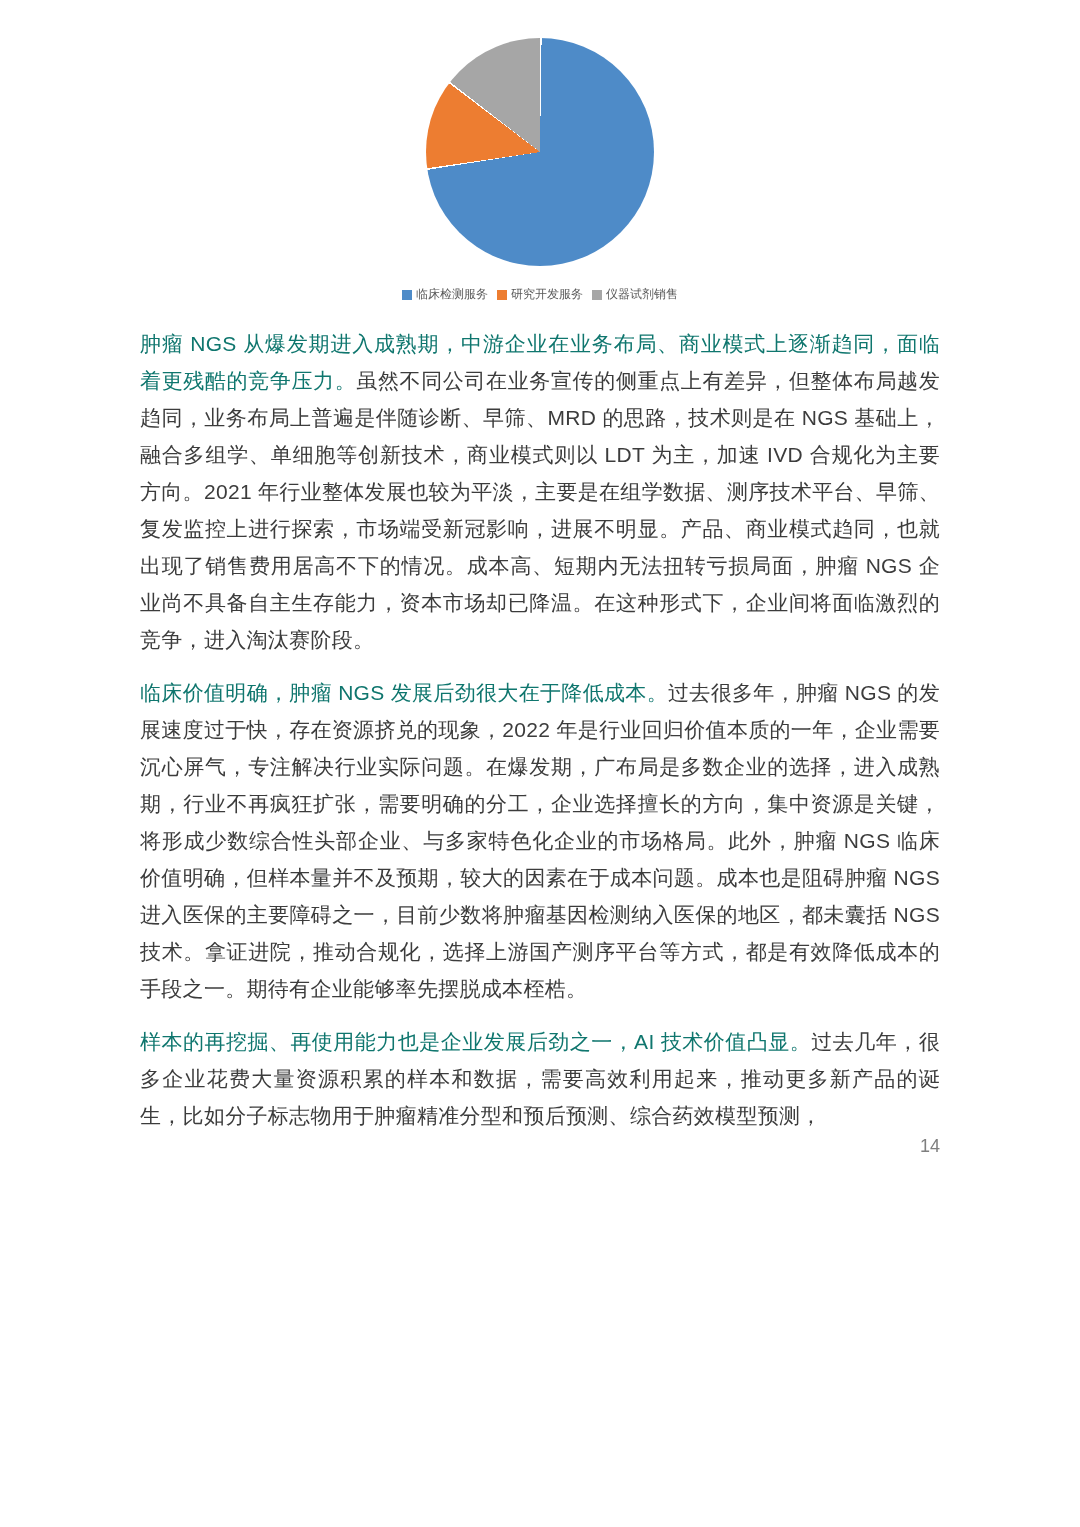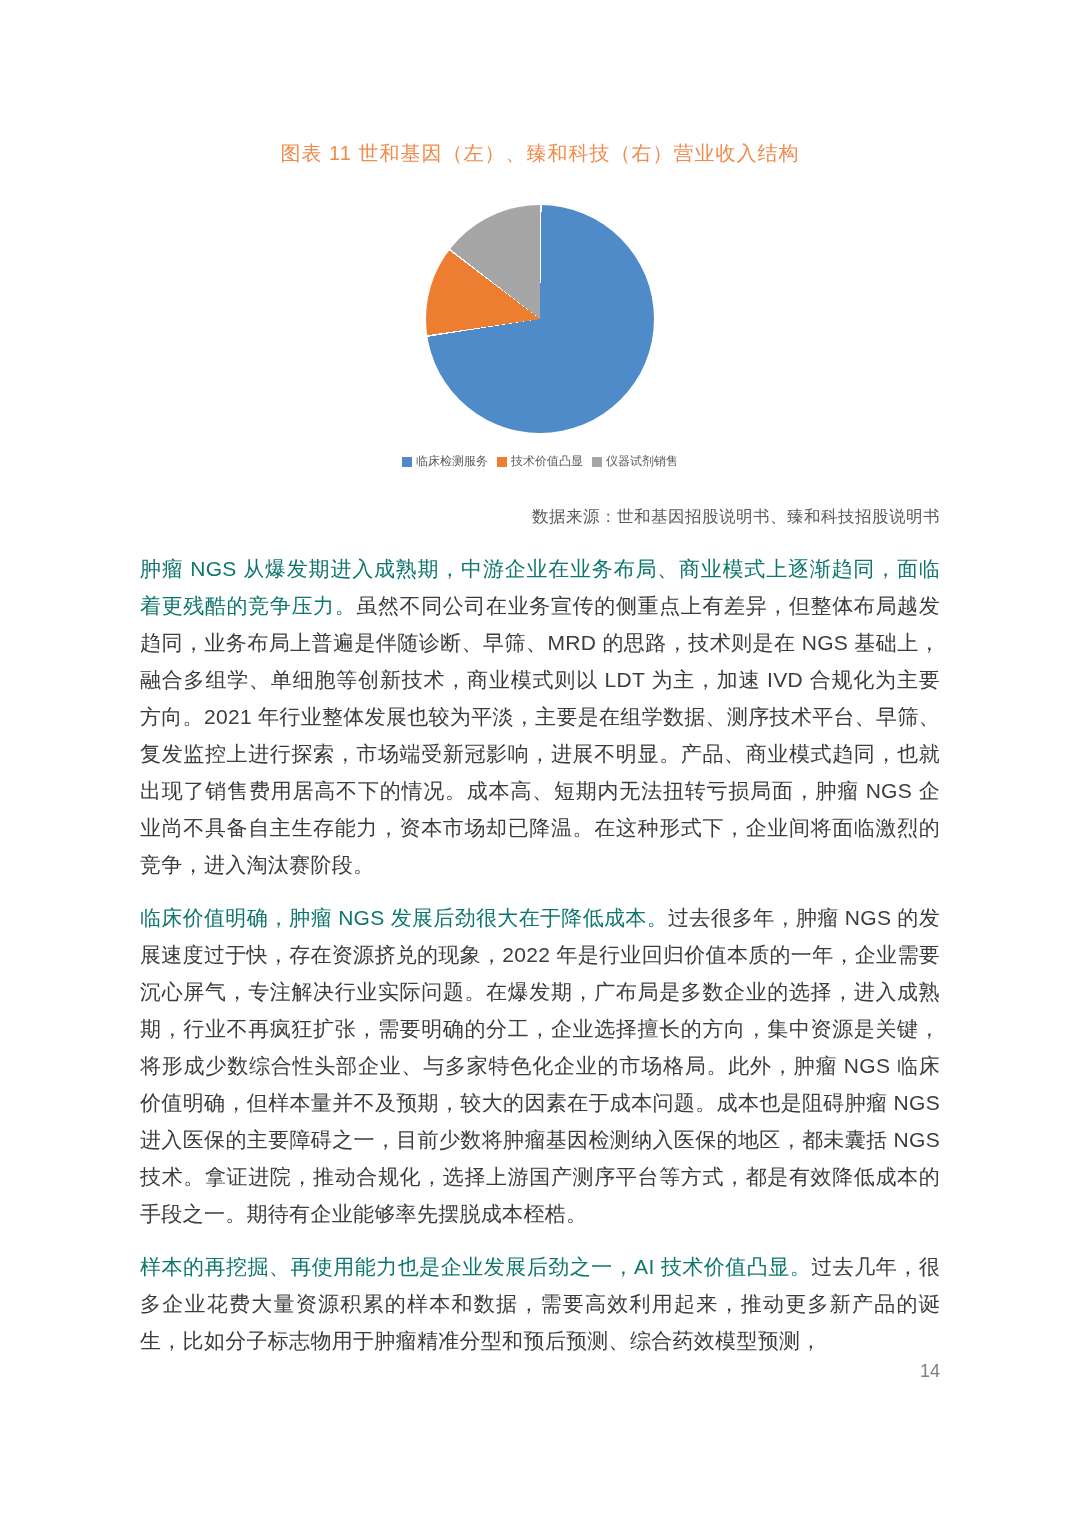--- a/index.html
+++ b/index.html
@@ -66,43 +66,41 @@
     text-align: right;
     font-size: 18px;
     color: #7F7F7F;
   }
 </style>
 </head>
 <body>
 
 <div class="page">
 
-  <div class="fig-title">图表 11 世和基因（左）、臻和科技（右）营业收入结构</div>
 
   <div class="charts">
     <div class="chart-block">
       <div class="pie" style="background: conic-gradient(rgb(255, 255, 255) 0deg, rgb(255, 255, 255) 0.8deg, rgb(78, 139, 200) 0.8deg, rgb(78, 139, 200) 261deg, rgb(255, 255, 255) 261deg, rgb(255, 255, 255) 261.8deg, rgb(237, 125, 49) 261.8deg, rgb(237, 125, 49) 307.08deg, rgb(255, 255, 255) 307.08deg, rgb(255, 255, 255) 307.88deg, rgb(166, 166, 166) 307.88deg, rgb(166, 166, 166) 360deg);"></div>
       <div class="legend">
           <span class="legend-item">
             <span class="swatch" style="background: rgb(78, 139, 200);"></span>
             <span>临床检测服务</span>
           </span>
           <span class="legend-item">
             <span class="swatch" style="background: rgb(237, 125, 49);"></span>
-            <span>技术价值凸显</span>
+            <span>研究开发服务</span>
           </span>
           <span class="legend-item">
             <span class="swatch" style="background: rgb(166, 166, 166);"></span>
             <span>仪器试剂销售</span>
           </span>
         </div>
     </div>
   </div>
 
-  <div class="source">数据来源：世和基因招股说明书、臻和科技招股说明书</div>
 
   <div class="body-text">
     <p class="para"><span class="em">肿瘤 NGS 从爆发期进入成熟期，中游企业在业务布局、商业模式上逐渐趋同，面临着更残酷的竞争压力。</span><span>虽然不同公司在业务宣传的侧重点上有差异，但整体布局越发趋同，业务布局上普遍是伴随诊断、早筛、MRD 的思路，技术则是在 NGS 基础上，融合多组学、单细胞等创新技术，商业模式则以 LDT 为主，加速 IVD 合规化为主要方向。2021 年行业整体发展也较为平淡，主要是在组学数据、测序技术平台、早筛、复发监控上进行探索，市场端受新冠影响，进展不明显。产品、商业模式趋同，也就出现了销售费用居高不下的情况。成本高、短期内无法扭转亏损局面，肿瘤 NGS 企业尚不具备自主生存能力，资本市场却已降温。在这种形式下，企业间将面临激烈的竞争，进入淘汰赛阶段。</span></p>
     <p class="para"><span class="em">临床价值明确，肿瘤 NGS 发展后劲很大在于降低成本。</span><span>过去很多年，肿瘤 NGS 的发展速度过于快，存在资源挤兑的现象，2022 年是行业回归价值本质的一年，企业需要沉心屏气，专注解决行业实际问题。在爆发期，广布局是多数企业的选择，进入成熟期，行业不再疯狂扩张，需要明确的分工，企业选择擅长的方向，集中资源是关键，将形成少数综合性头部企业、与多家特色化企业的市场格局。此外，肿瘤 NGS 临床价值明确，但样本量并不及预期，较大的因素在于成本问题。成本也是阻碍肿瘤 NGS 进入医保的主要障碍之一，目前少数将肿瘤基因检测纳入医保的地区，都未囊括 NGS 技术。拿证进院，推动合规化，选择上游国产测序平台等方式，都是有效降低成本的手段之一。期待有企业能够率先摆脱成本桎梏。</span></p>
     <p class="para"><span class="em">样本的再挖掘、再使用能力也是企业发展后劲之一，AI 技术价值凸显。</span><span>过去几年，很多企业花费大量资源积累的样本和数据，需要高效利用起来，推动更多新产品的诞生，比如分子标志物用于肿瘤精准分型和预后预测、综合药效模型预测，</span></p>
   </div>
 
   <div class="page-num">14</div>
 
 </div>

